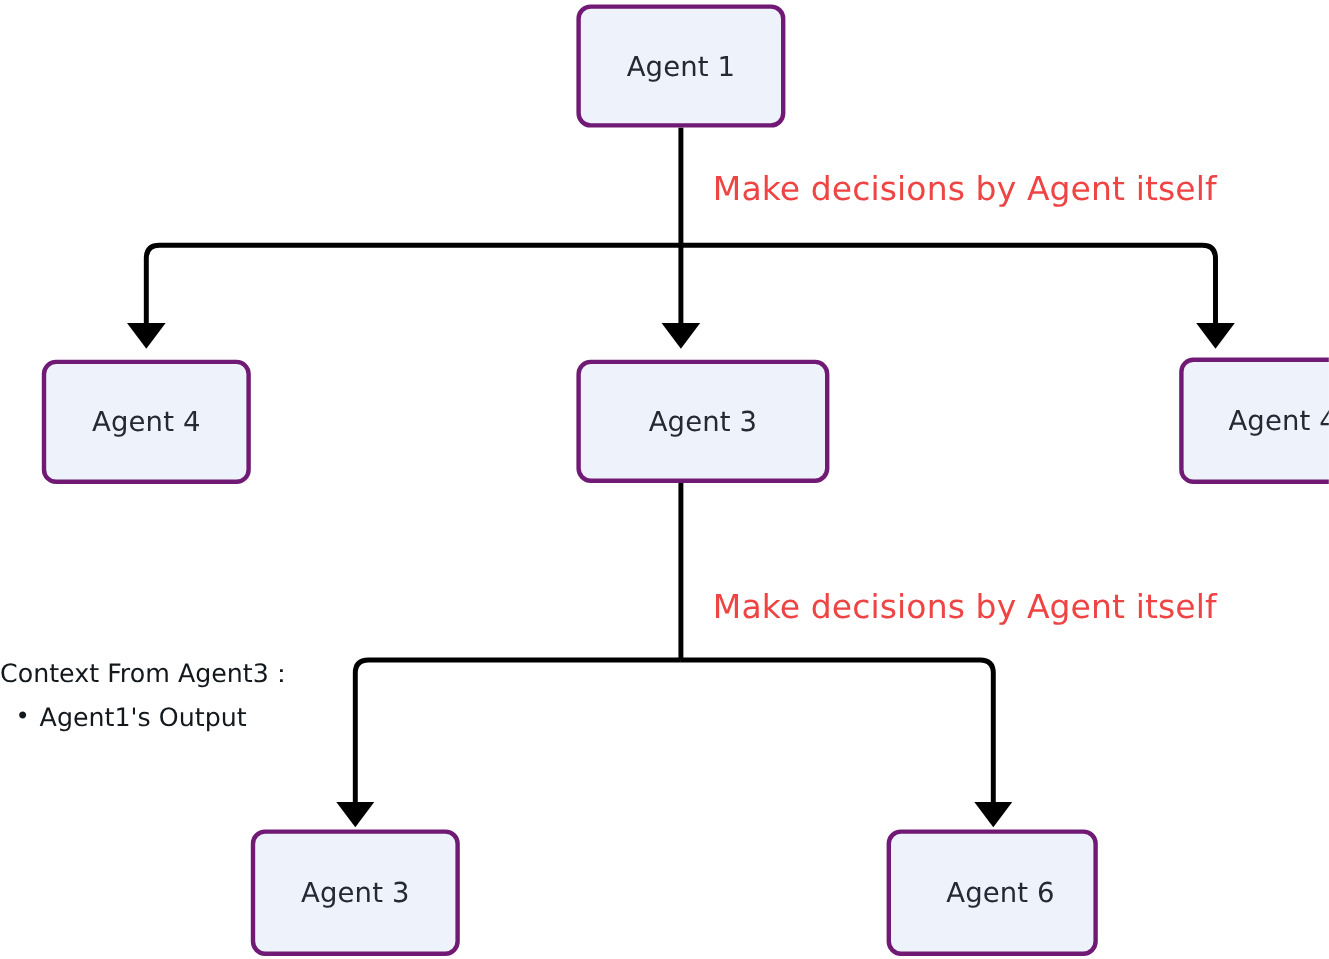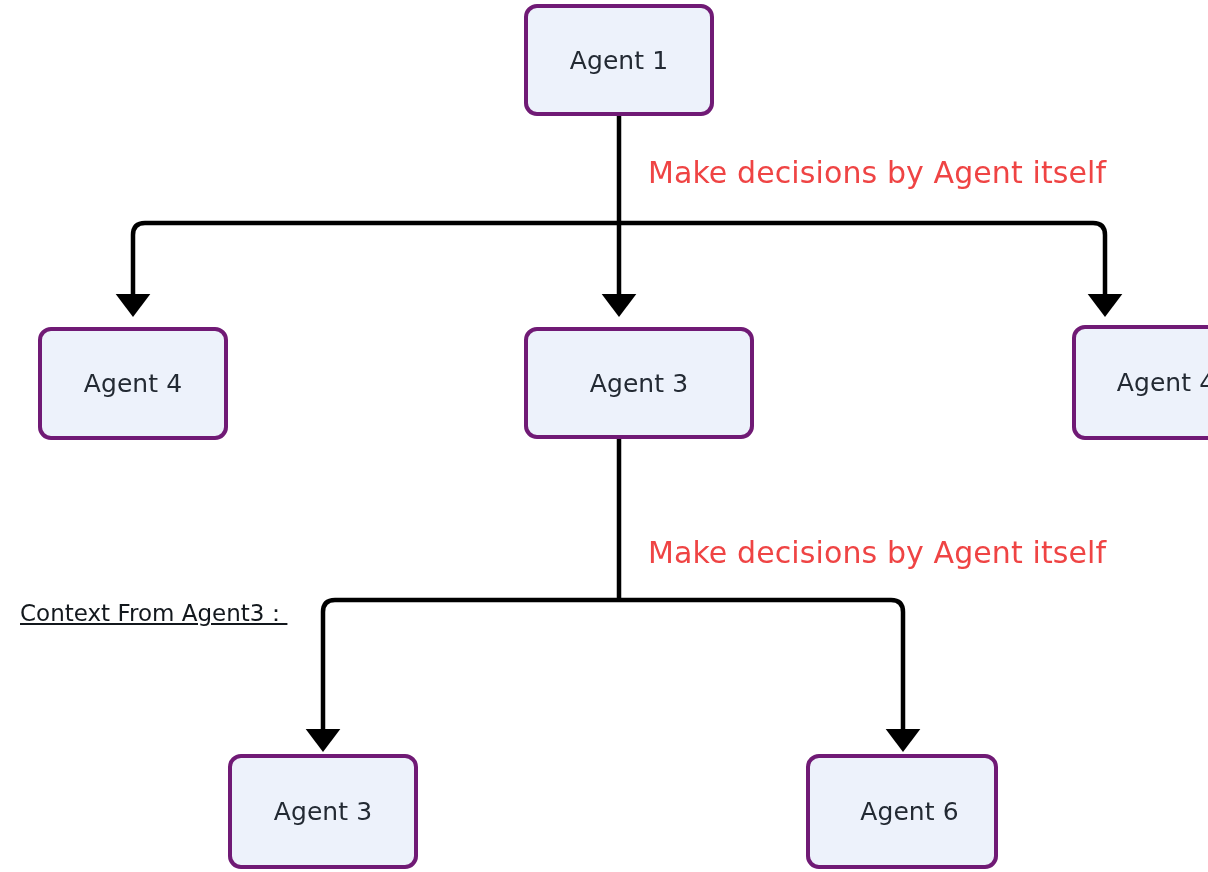--- a/index.html
+++ b/index.html
@@ -131,19 +131,20 @@
   </div>
 
   <div class="node" style="left:806px; top:754px; width:192px; height:115px;padding-left:15px;">
     <span class="node-label">Agent 6</span>
   </div>
 
   <div class="edge-label" style="left:648px; top:158px;">Make decisions by Agent itself</div>
 
   <div class="edge-label" style="left:648px; top:538px;">Make decisions by Agent itself</div>
 
-  <div class="context-block" style="left:20px; top:602px;text-decoration:underline;">
+  <div class="context-block" style="left:0; top:602px;">
     <div class="context-title">Context From Agent3：</div>
     <ul class="context-list">
+      <li>Agent1's Output</li>
     </ul>
   </div>
 
 </div>
 
 </body></html>

